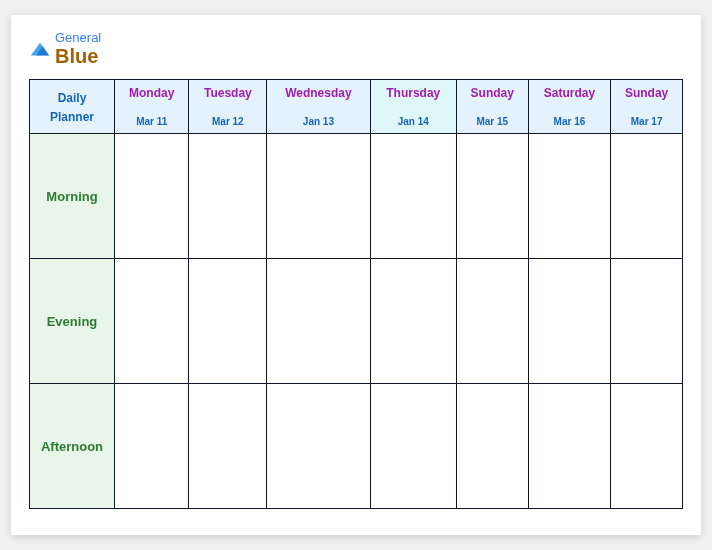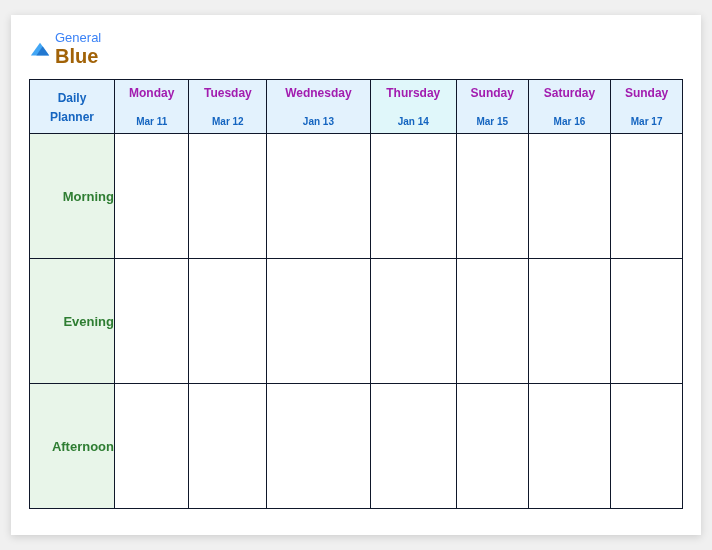--- a/index.html
+++ b/index.html
@@ -99,21 +99,20 @@
       font-size: 13px;
       font-weight: bold;
       width: 85px;
     }
     .time-row td.row-label {
       background-color: #E8F5E9;
     }
     .time-row td {
       height: 120px;
       background-color: #fff;
-      text-align: right;
     }
     .header-label {
       font-size: 12px;
       font-weight: bold;
       color: #1565C0;
       line-height: 1.3;
     }
     .thursday-header {
       background-color: #E0F7FA !important;
     }

